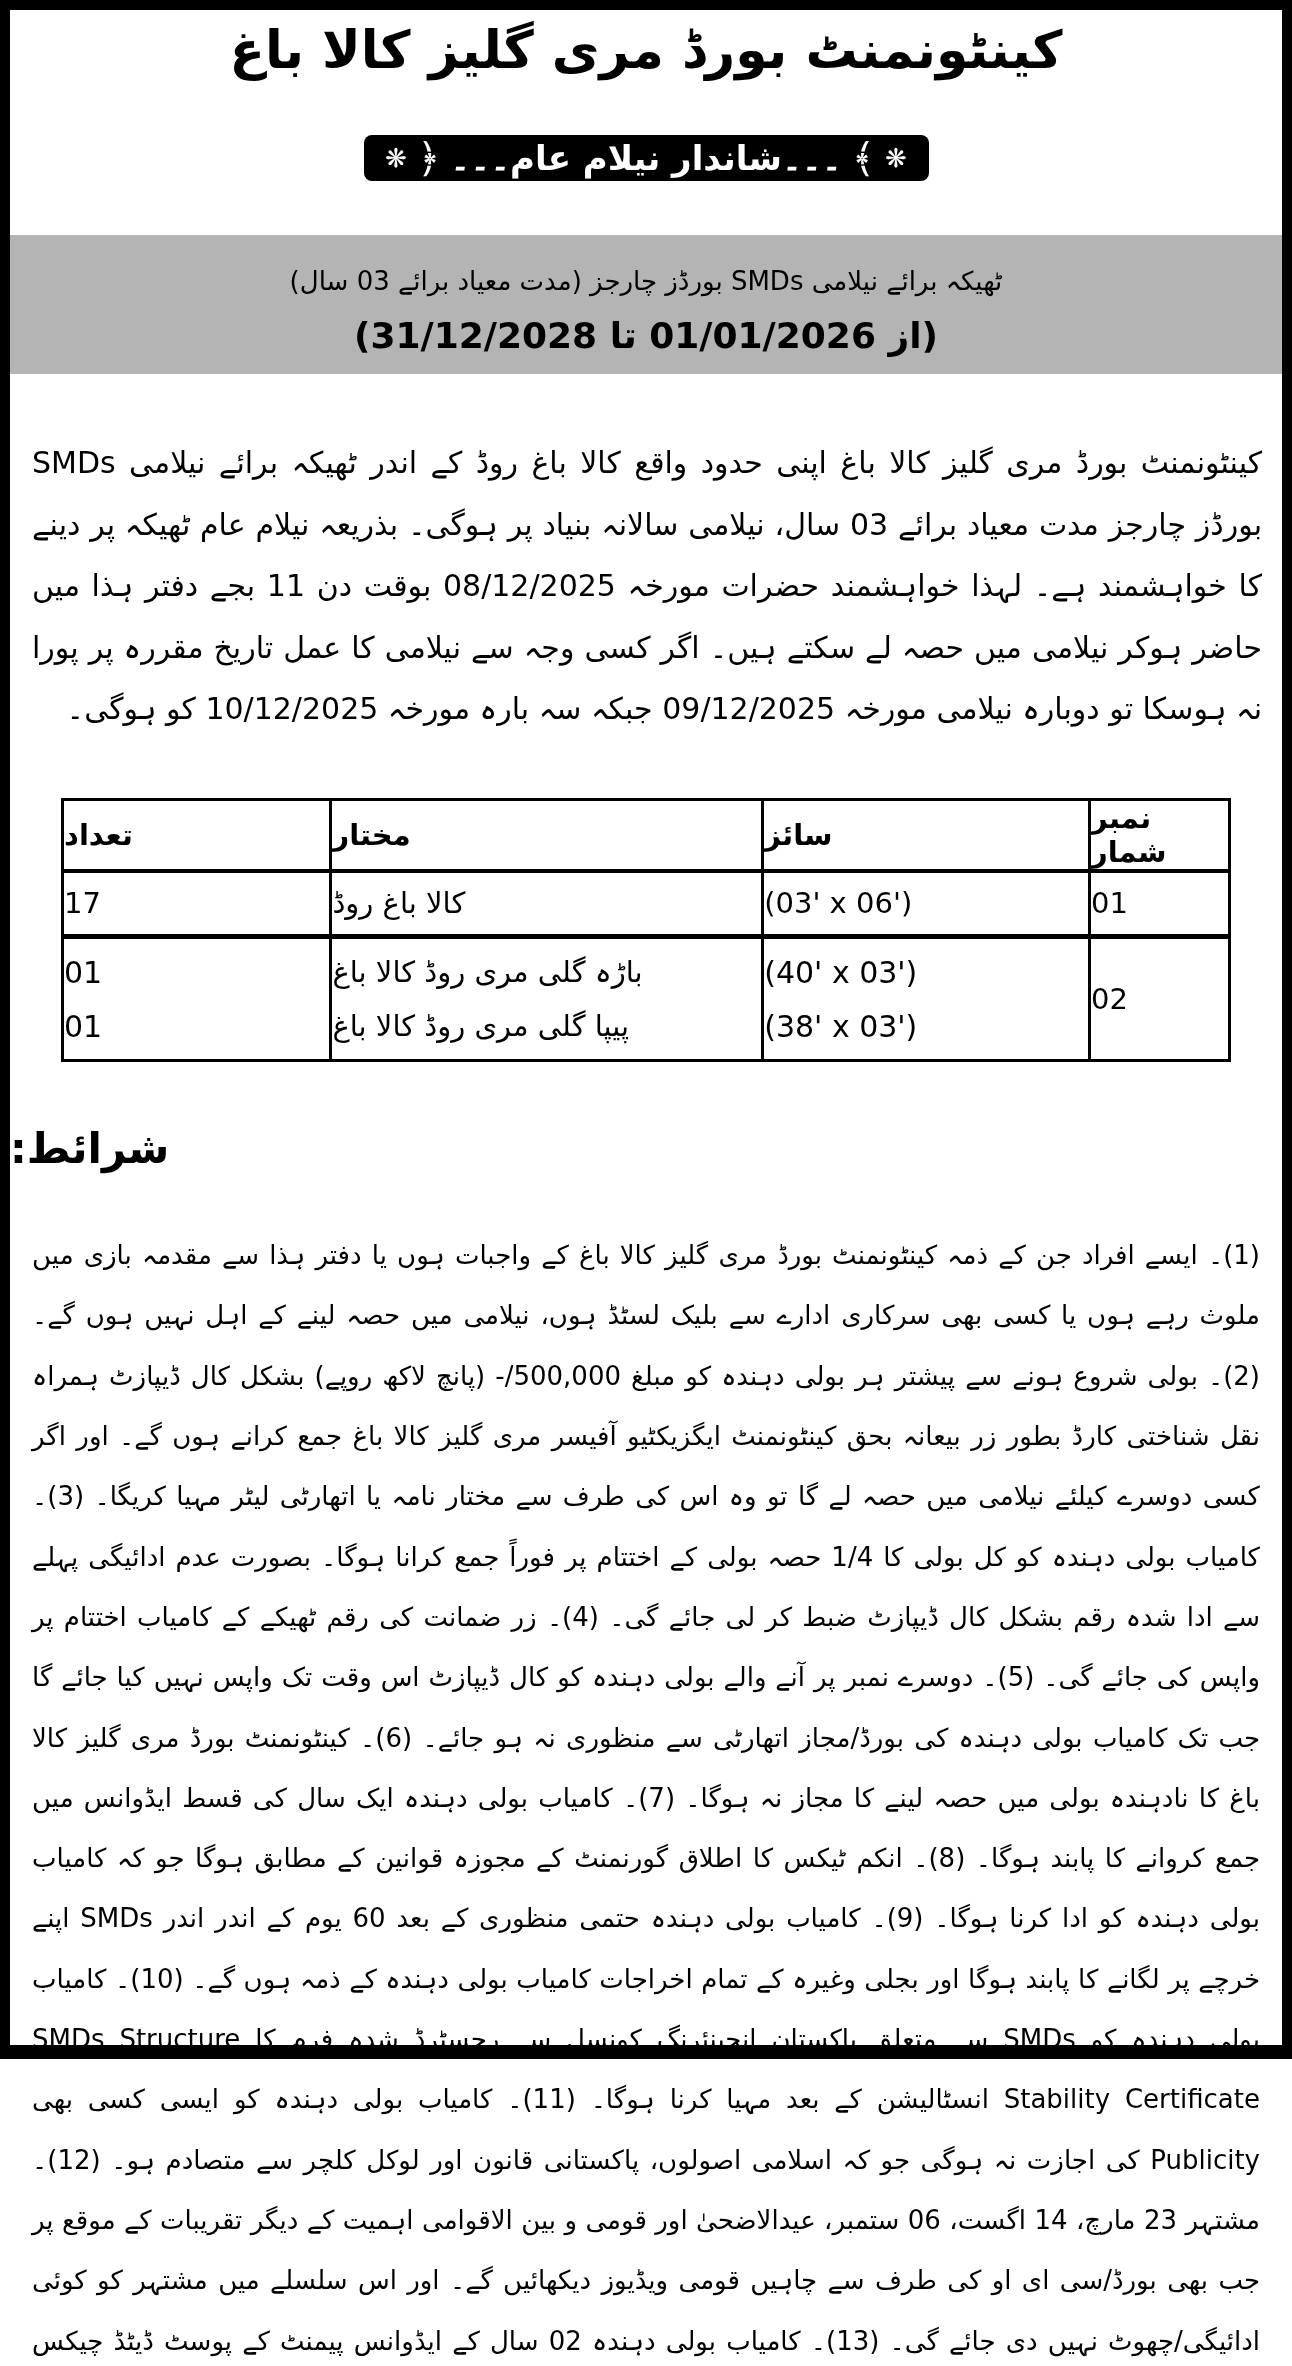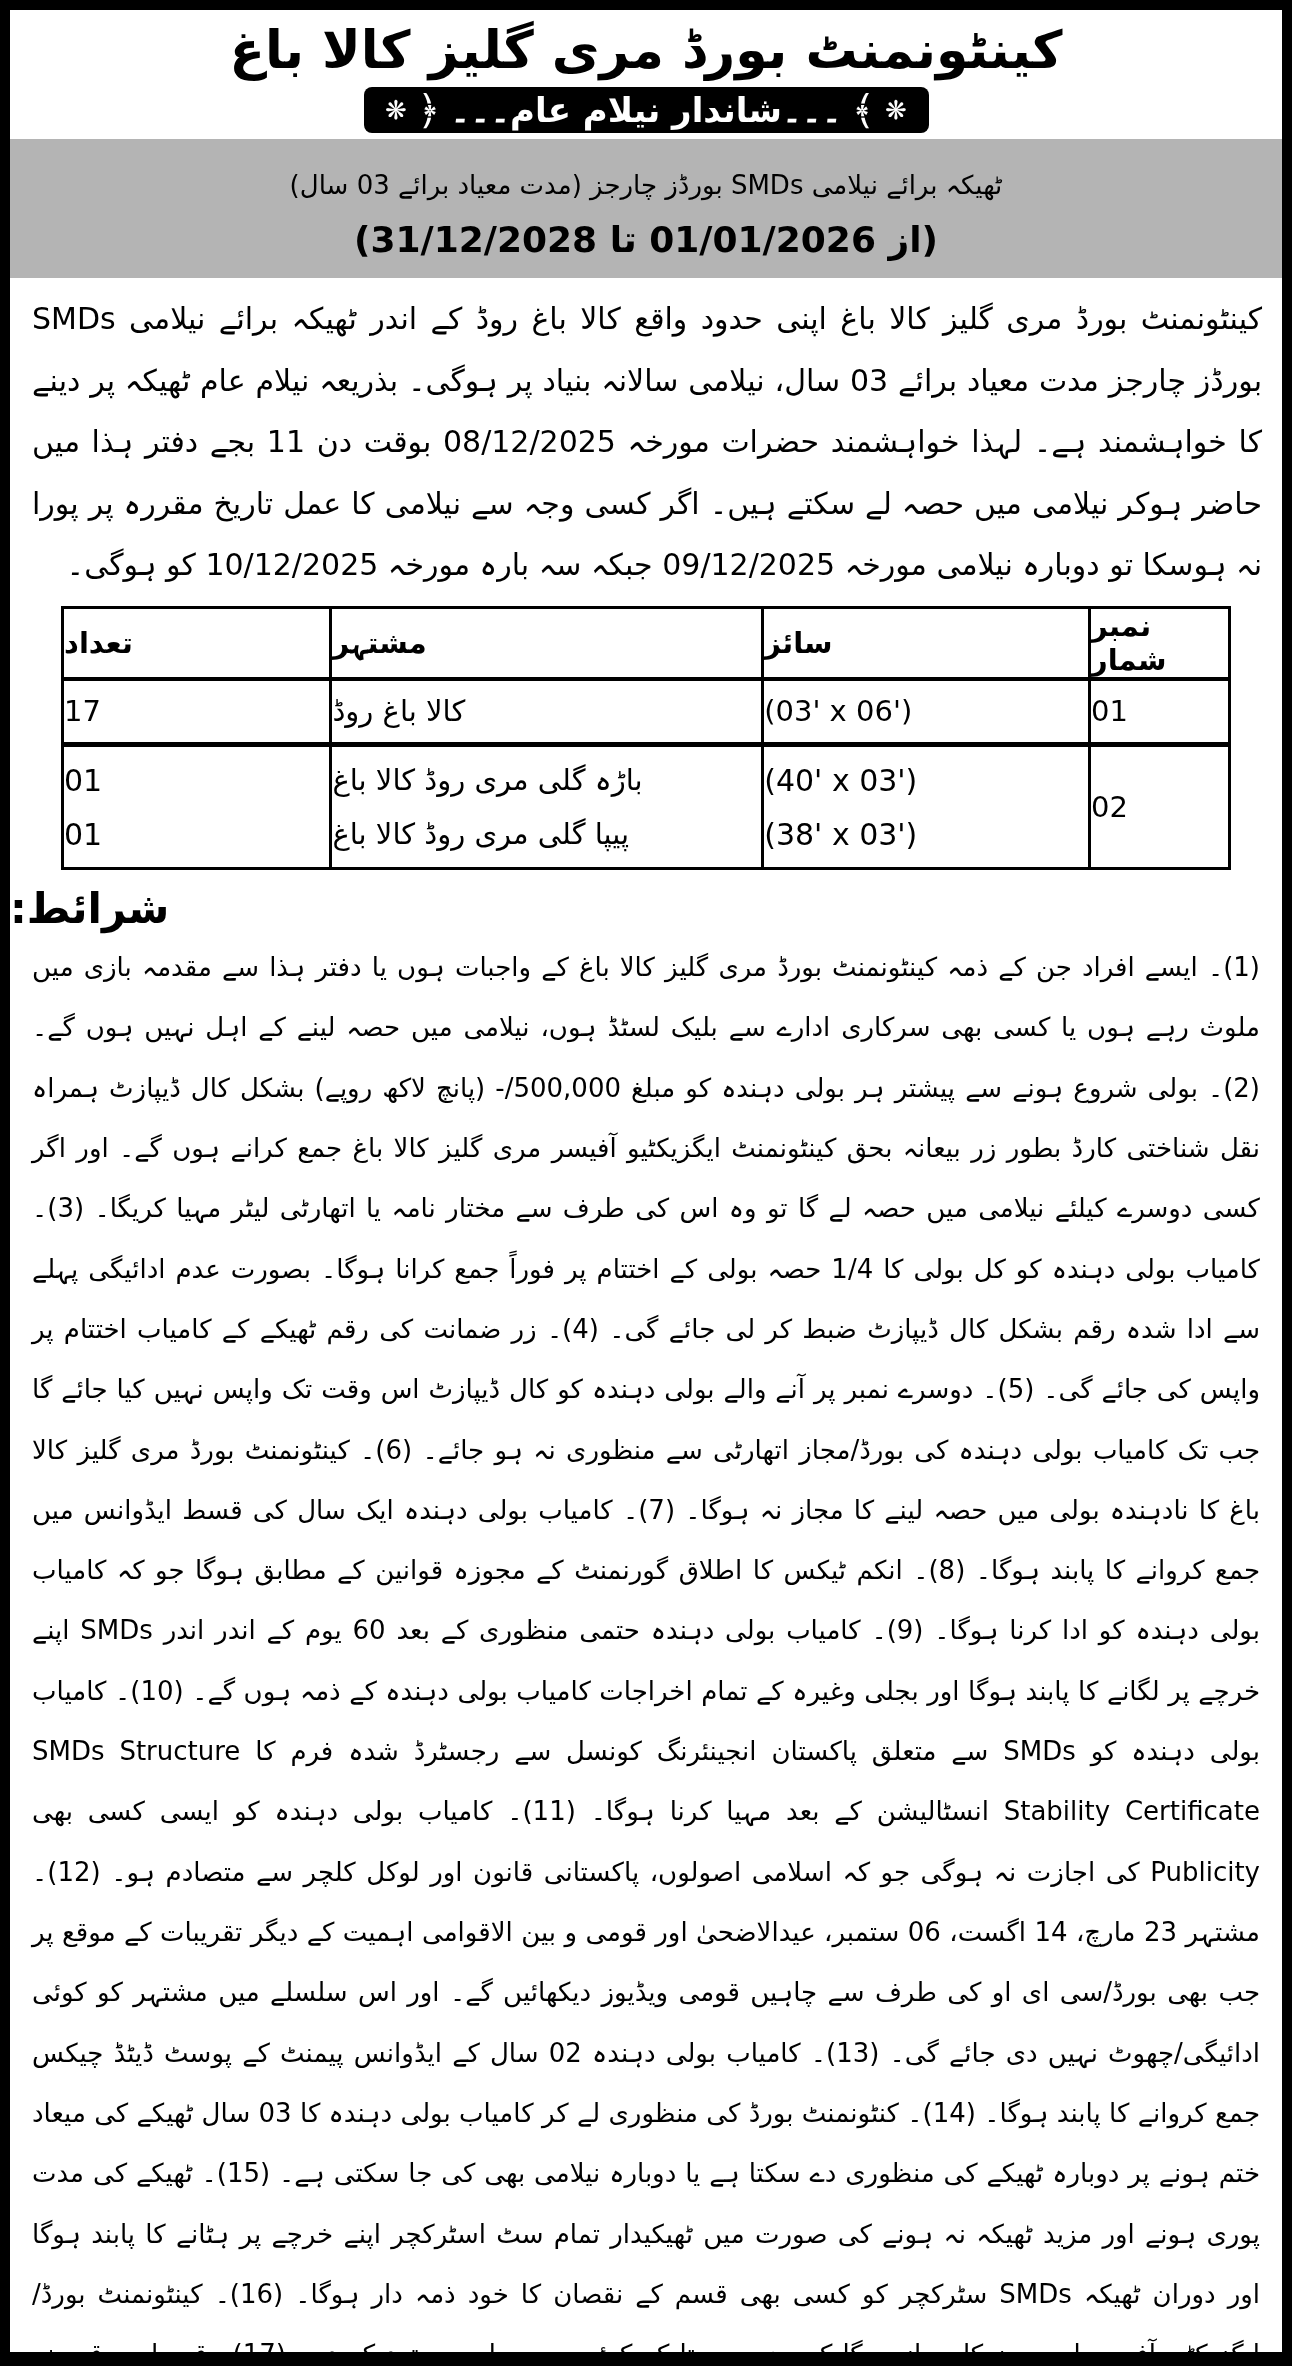--- a/index.html
+++ b/index.html
@@ -6,27 +6,28 @@
   html, body { background: #ffffff; }
   body {
     width: 1292px;
     height: 2366px;
     font-family: "DejaVu Sans", "Liberation Sans", sans-serif;
     color: #000;
     overflow: hidden;
   }
   .frame {
     width: 1292px;
-    height: 2366px;
+    height: 2059px;
     border-style: solid;
     border-color: #000;
     border-width: 10px 10px 14px 10px;
     background: #fff;
     display: flex;
     flex-direction: column;
+    gap: 48px;
   }
   
   .title {
     text-align: center;
     font-size: 52px;
     font-weight: bold;
     line-height: 1.25;
     padding-top: 8px;
     direction: rtl;
   }
@@ -128,21 +129,21 @@
     <div class="l2">(از 01/01/2026 تا 31/12/2028)</div>
   </div>
 
   <div class="intro">کینٹونمنٹ بورڈ مری گلیز کالا باغ اپنی حدود واقع کالا باغ روڈ کے اندر ٹھیکہ برائے نیلامی SMDs بورڈز چارجز مدت معیاد برائے 03 سال، نیلامی سالانہ بنیاد پر ہوگی۔ بذریعہ نیلام عام ٹھیکہ پر دینے کا خواہشمند ہے۔ لہذا خواہشمند حضرات مورخہ 08/12/2025 بوقت دن 11 بجے دفتر ہذا میں حاضر ہوکر نیلامی میں حصہ لے سکتے ہیں۔ اگر کسی وجہ سے نیلامی کا عمل تاریخ مقررہ پر پورا نہ ہوسکا تو دوبارہ نیلامی مورخہ 09/12/2025 جبکہ سہ بارہ مورخہ 10/12/2025 کو ہوگی۔</div>
 
   <table class="sched">
     <thead>
       <tr>
         <th class="col-serial">نمبر شمار</th>
         <th class="col-size">سائز</th>
-        <th class="col-loc">مشتہر</th>
+        <th class="col-loc">مختار</th>
         <th class="col-qty">تعداد</th>
       </tr>
     </thead>
     <tbody>
       <tr class="r1">
         <td class="num">01</td>
         <td class="num">(03' x 06')</td>
         <td>کالا باغ روڈ</td>
         <td class="num">17</td>
       </tr>

